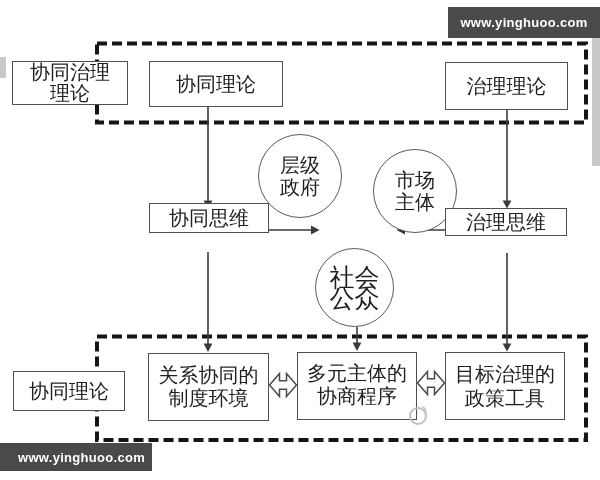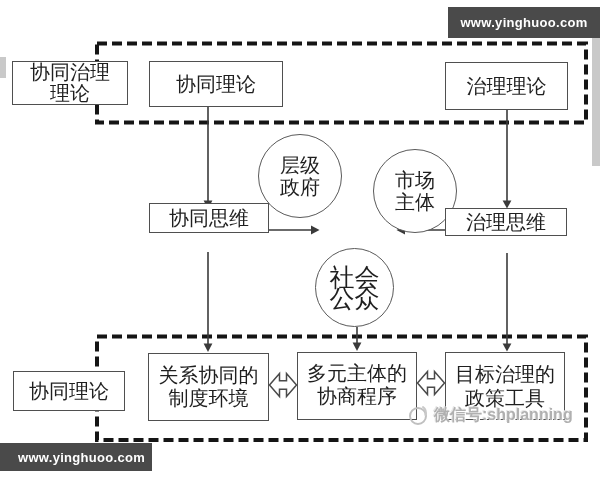--- a/index.html
+++ b/index.html
@@ -102,19 +102,18 @@
   </div>
   <div class="bar bar-bottom">
     <span>www.yinghuoo.com</span>
   </div>
 
   <div class="wm">
     <svg width="24" height="24" viewBox="0 0 24 24">
       <circle cx="12" cy="13" r="8" fill="none" stroke="#c0c0c0" stroke-width="2"></circle>
       <path d="M17 4 Q21 7 19.5 12" fill="none" stroke="#c9c9c9" stroke-width="2" stroke-linecap="round"></path>
     </svg>
-    <span>微信号:shplanning</span>
   </div>
 
   <div class="artifact art-left"></div>
   <div class="artifact art-right"></div>
 
 </div>
 
 </body></html>

